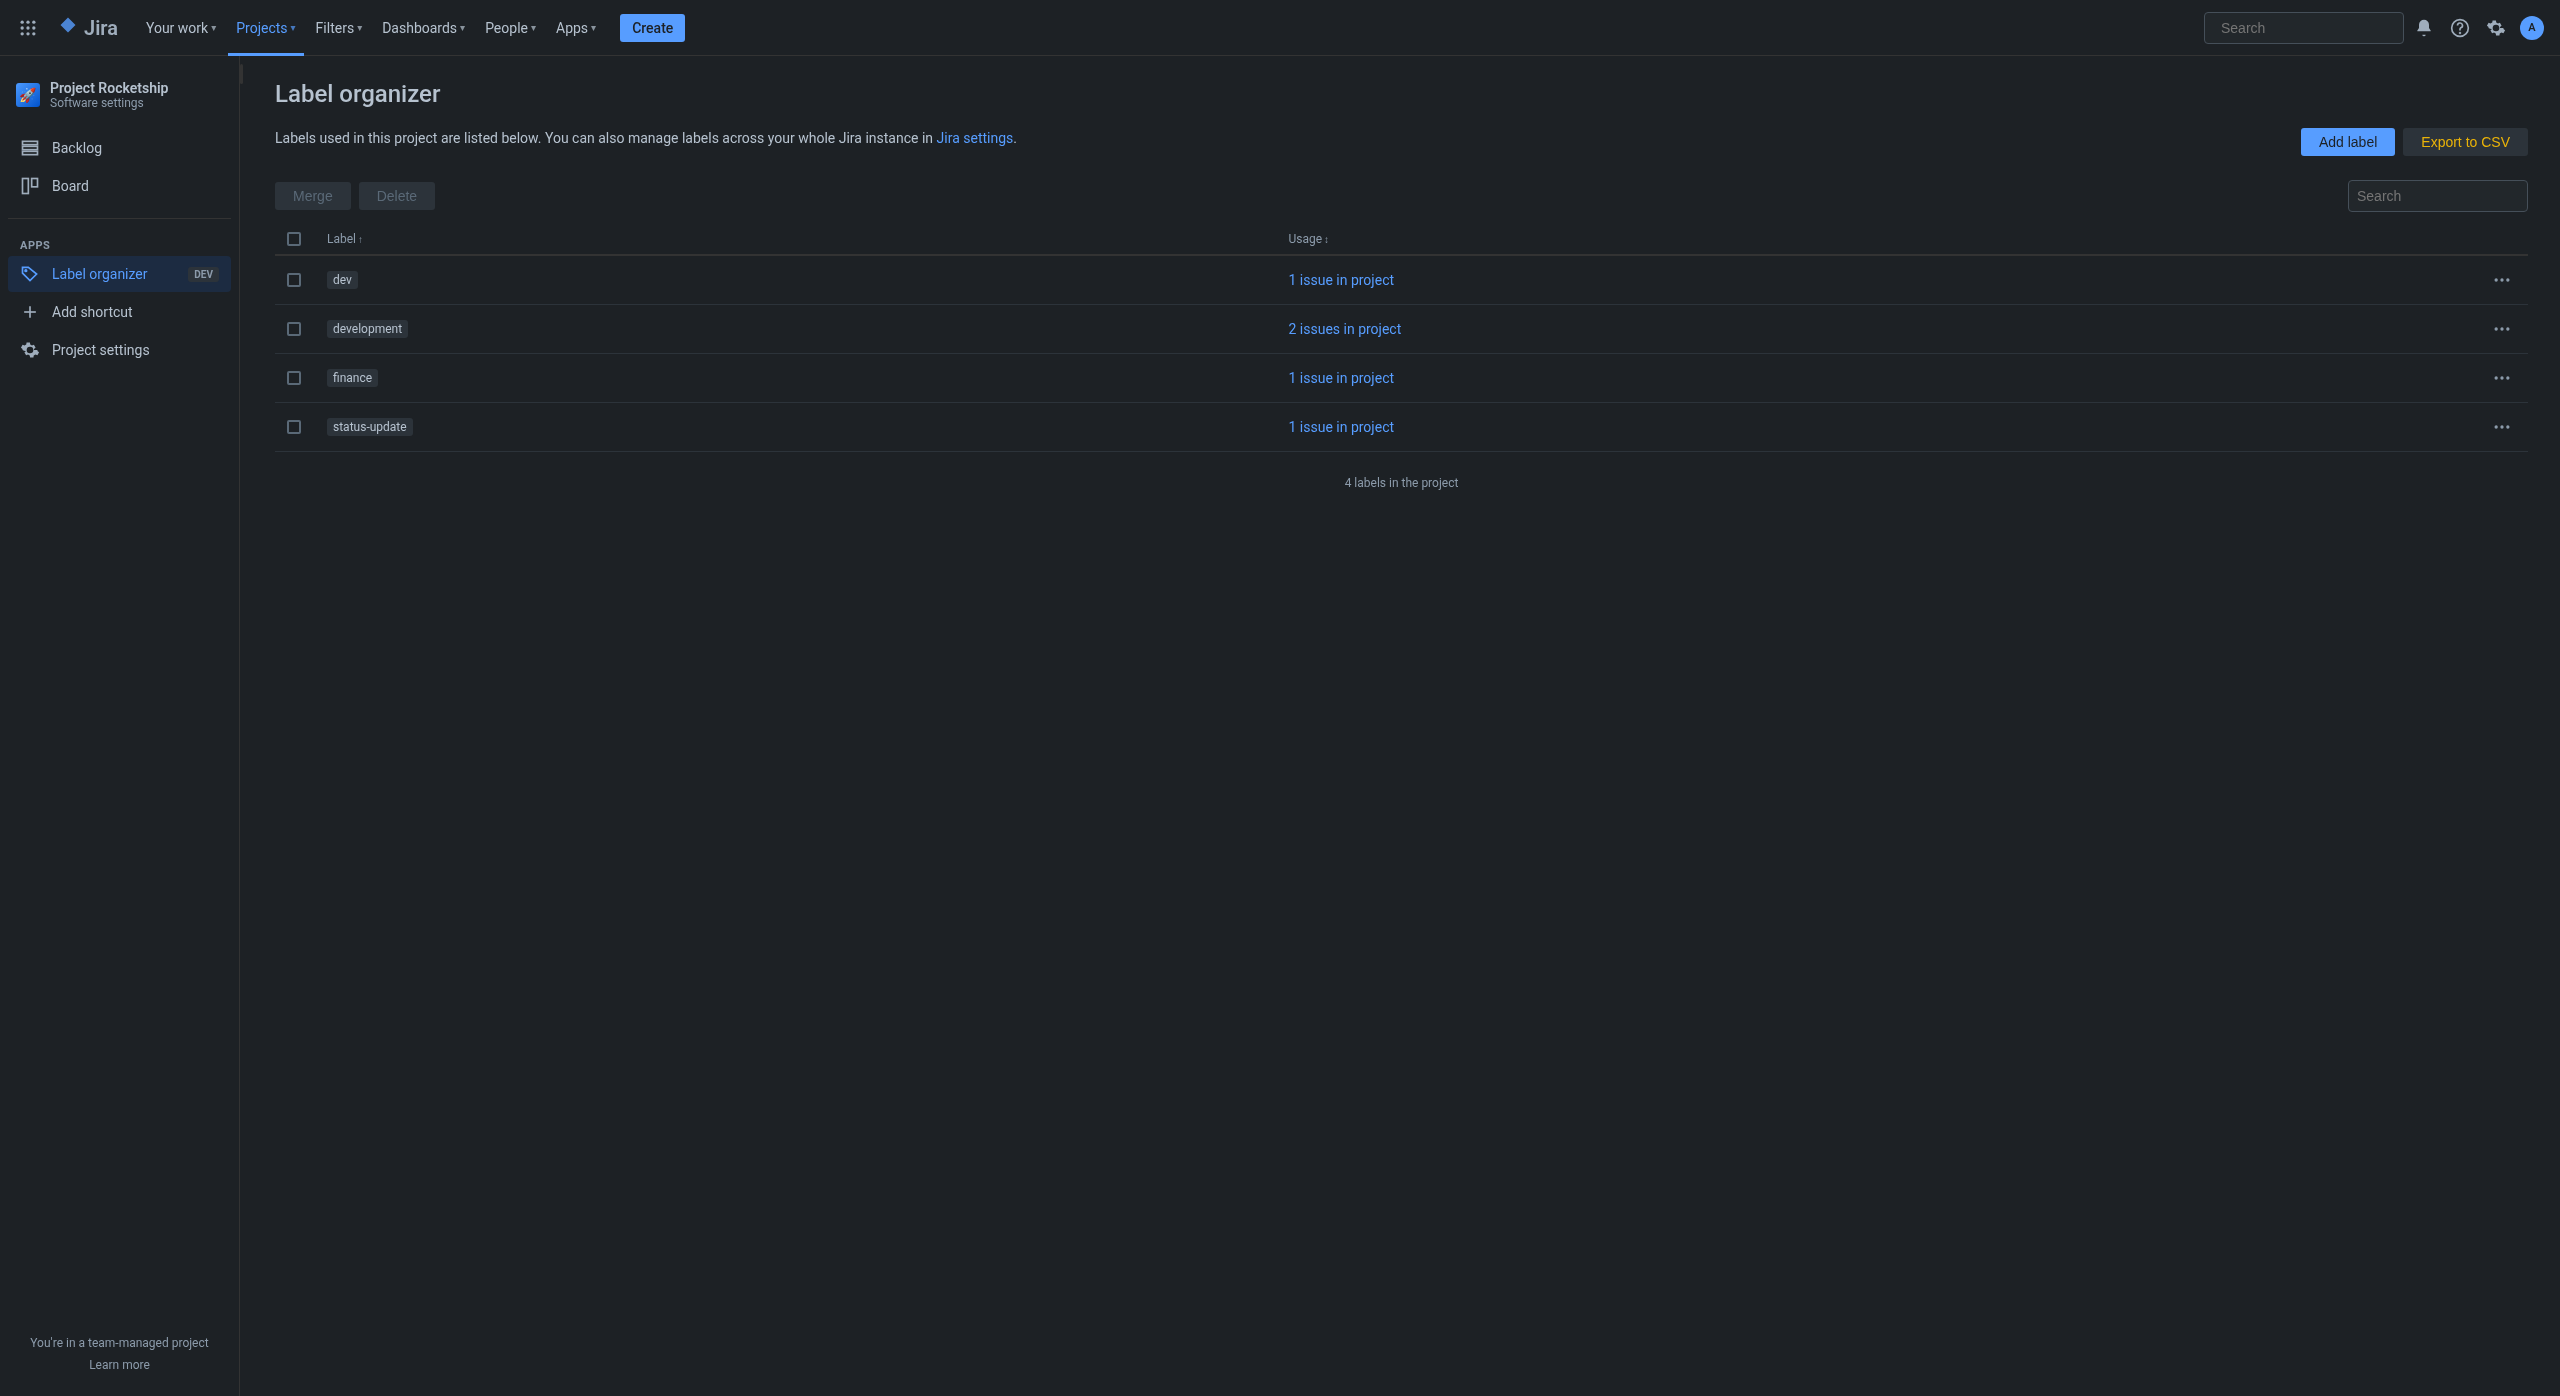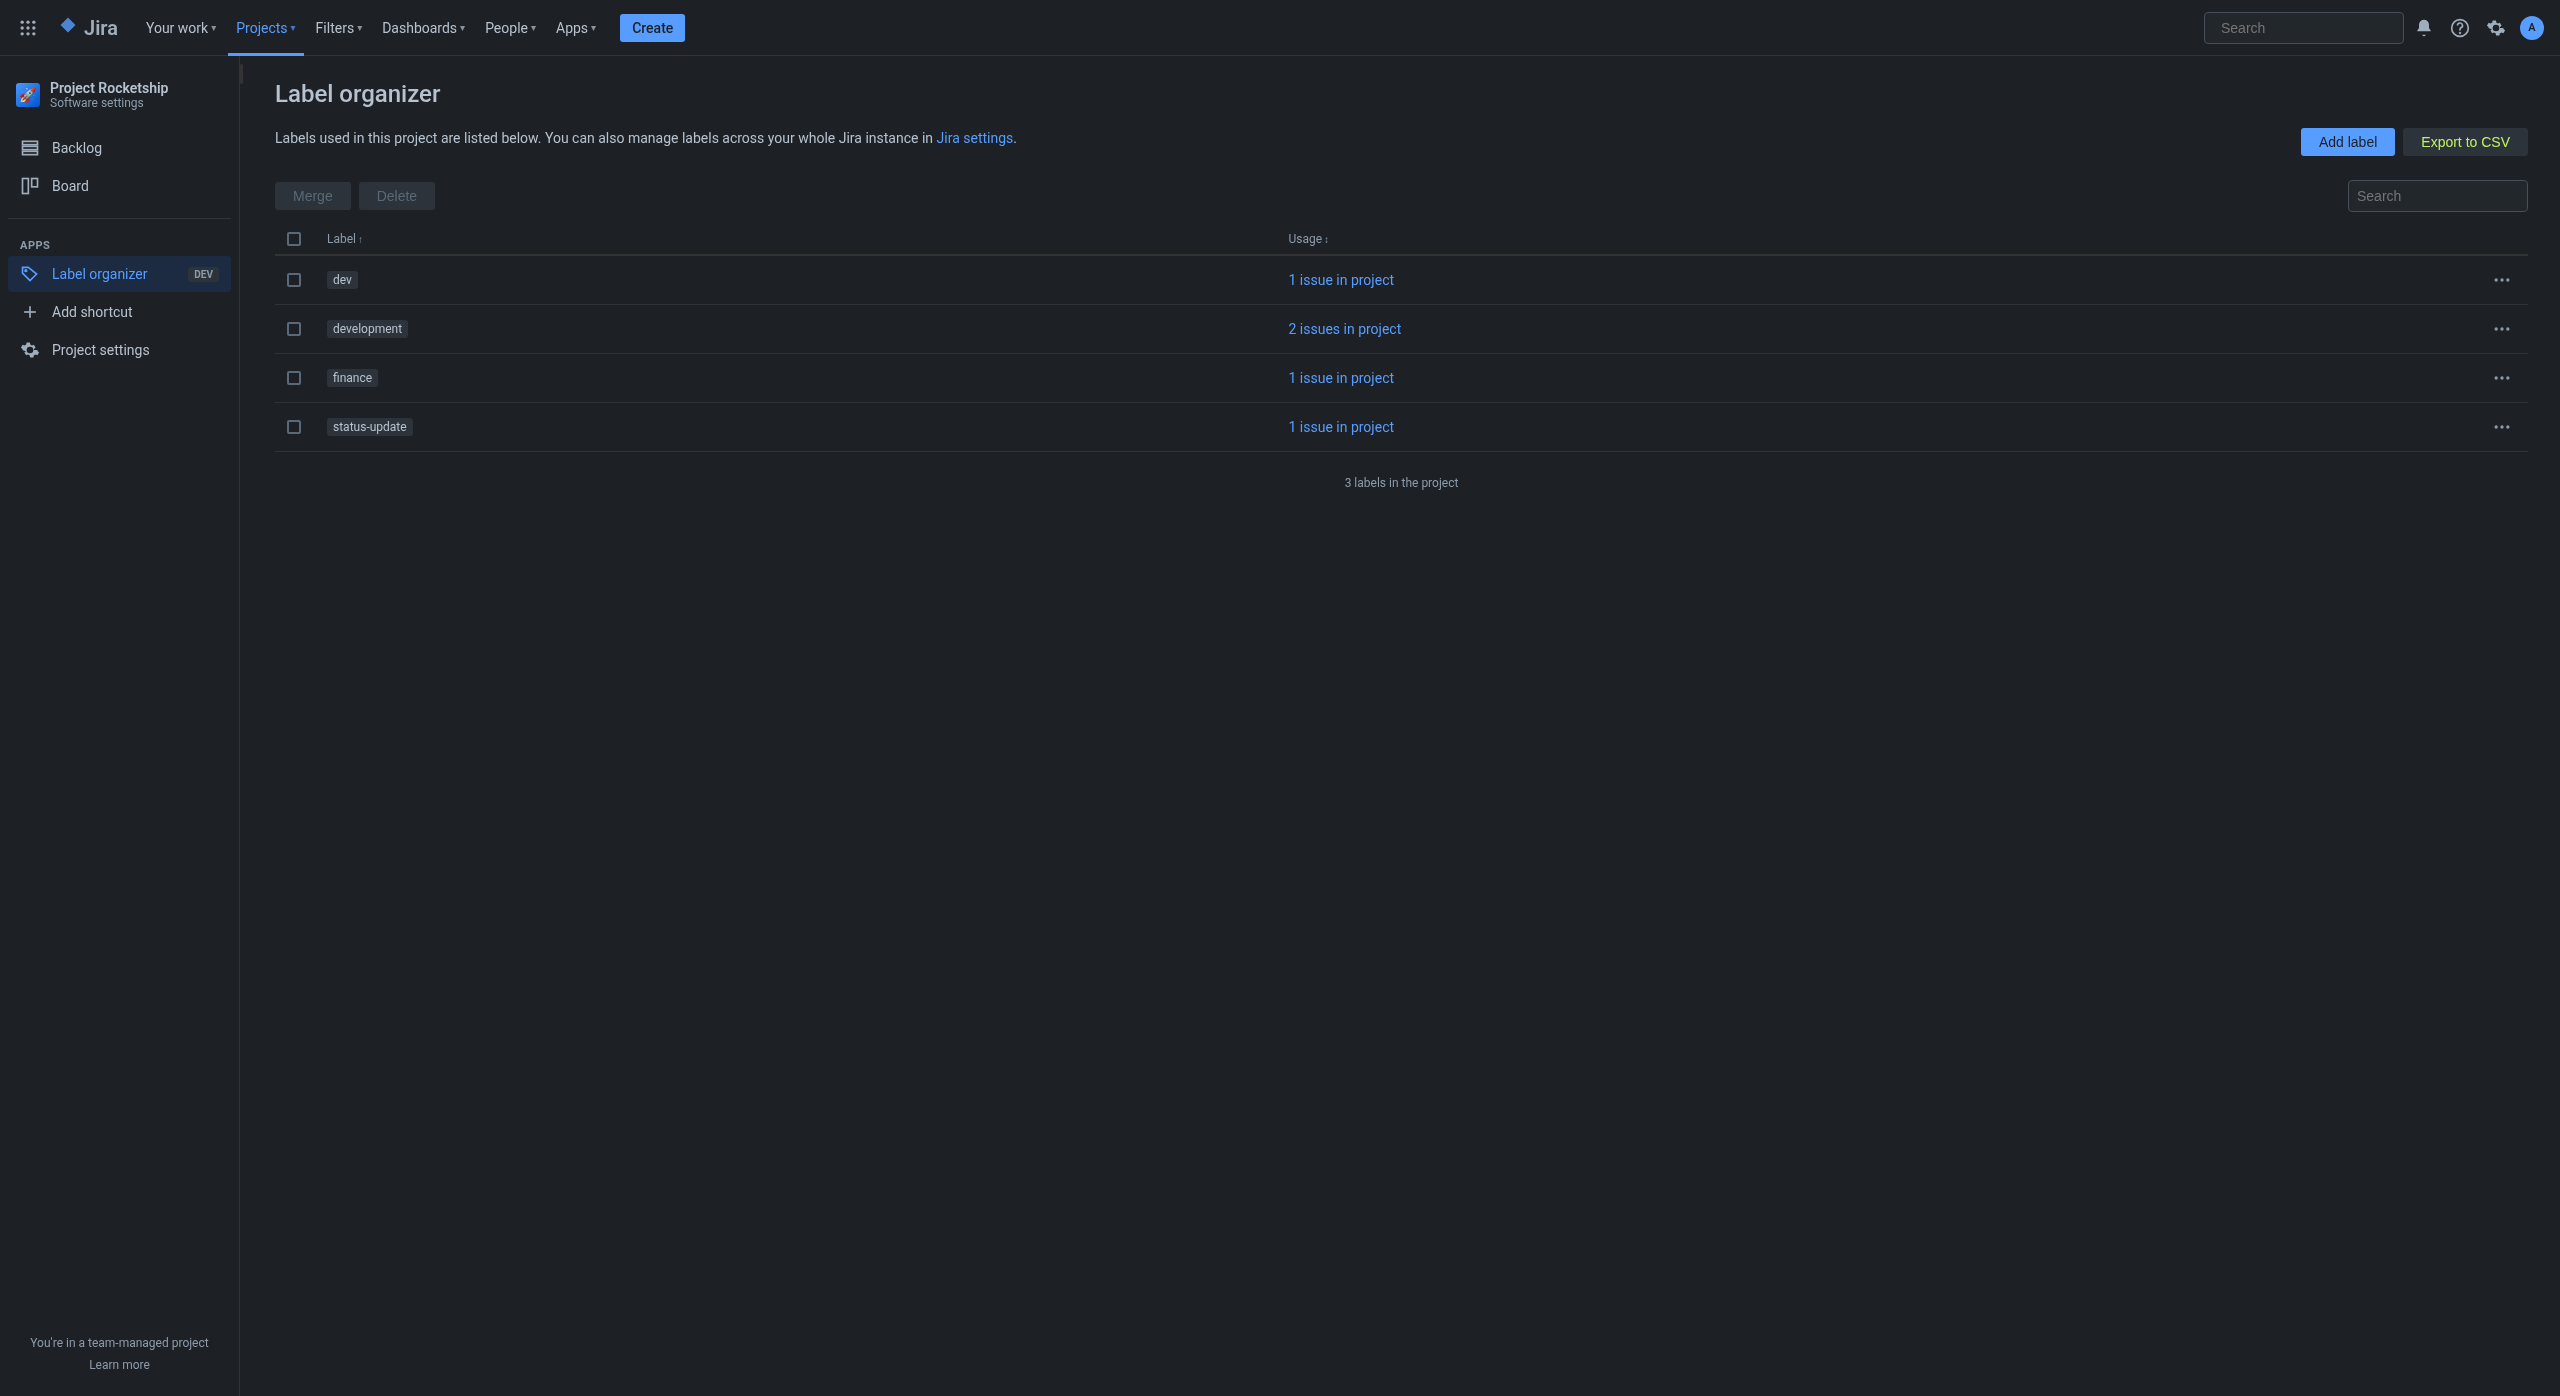--- a/index.html
+++ b/index.html
@@ -246,21 +246,21 @@
     font-weight: 500;
     cursor: pointer;
     border: none;
   }
   .btn-primary {
     background: #579dff;
     color: #1d2125;
   }
   .btn-secondary {
     background: #2c333a;
-    color: #bef264;
+    color: #eab308;
   }
   .btn-disabled {
     background: #2c333a;
     color: #5a6977;
     cursor: not-allowed;
   }
   .toolbar-row {
     display: flex;
     align-items: center;
     gap: 8px;
@@ -615,15 +615,15 @@
                   <circle cx="5" cy="12" r="2"></circle>
                   <circle cx="12" cy="12" r="2"></circle>
                   <circle cx="19" cy="12" r="2"></circle>
                 </svg>
               </div>
             </td>
   </tr>
         </tbody>
     </table>
 
-    <div class="table-footer">3 labels in the project</div>
+    <div class="table-footer">4 labels in the project</div>
   </div>
 </div>
 
 </body></html>

